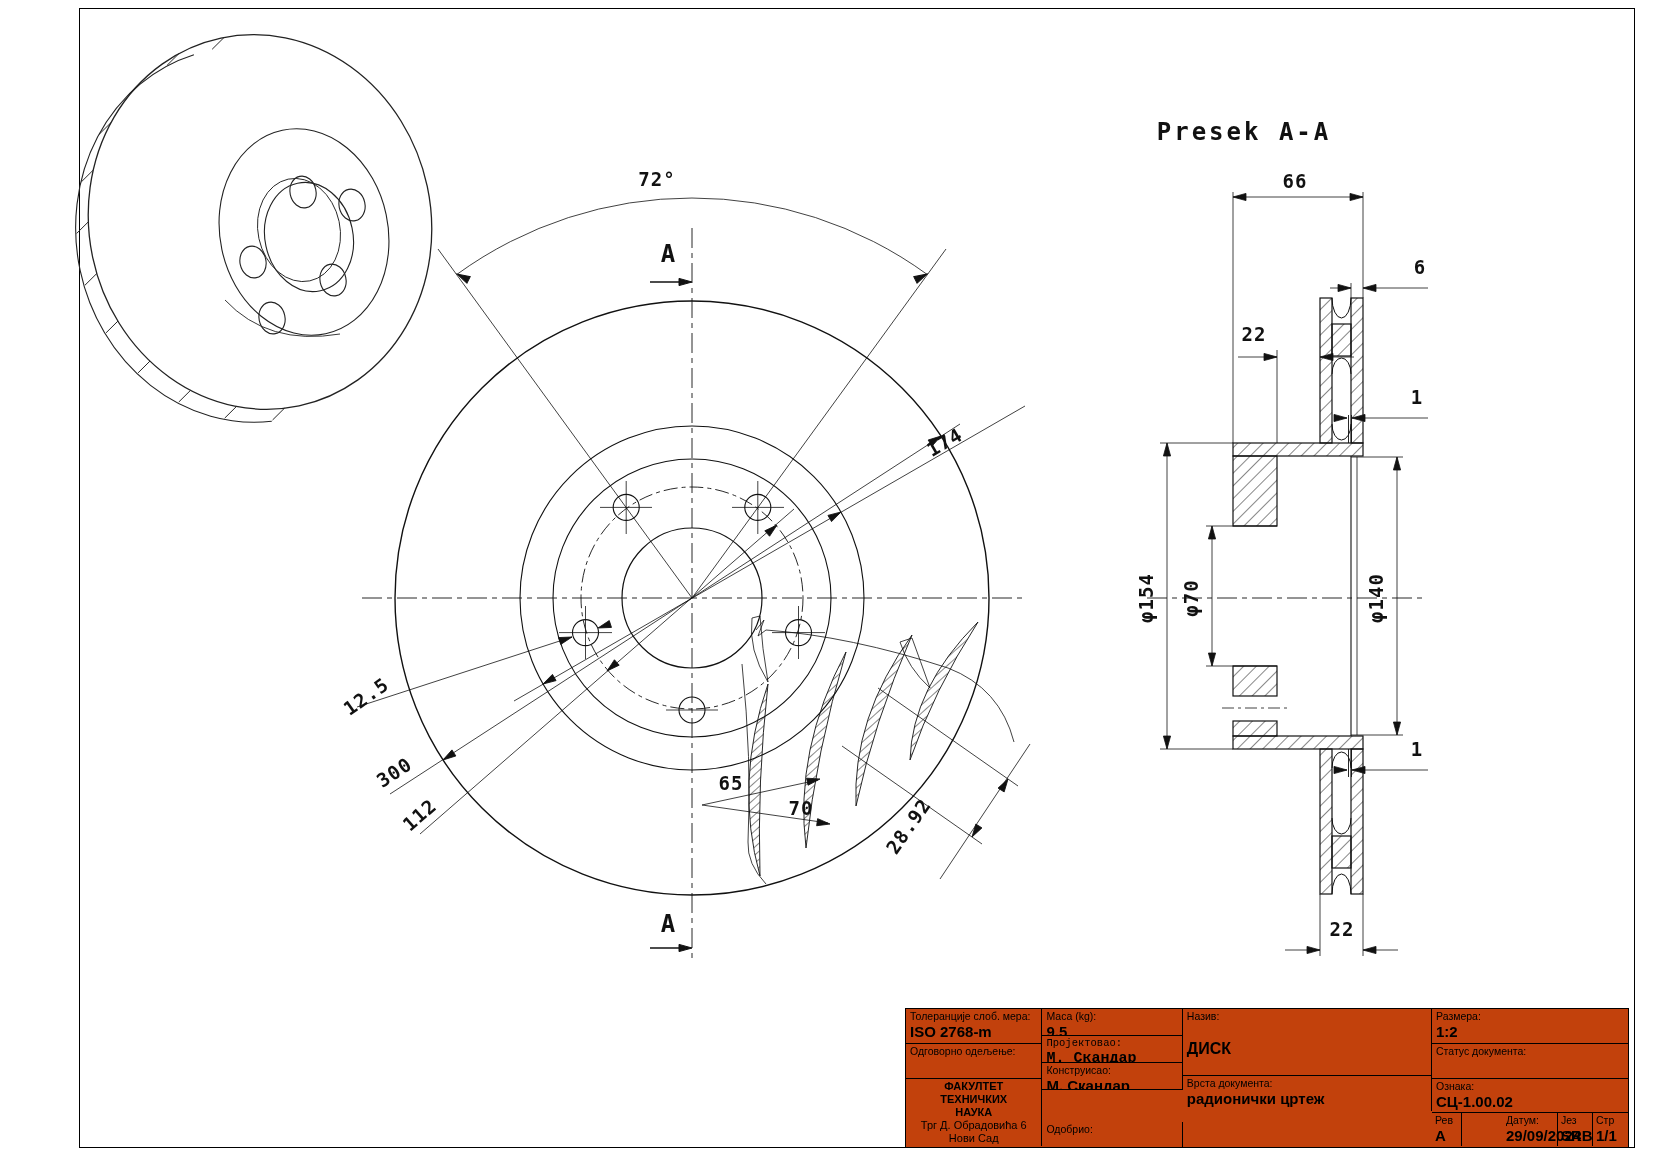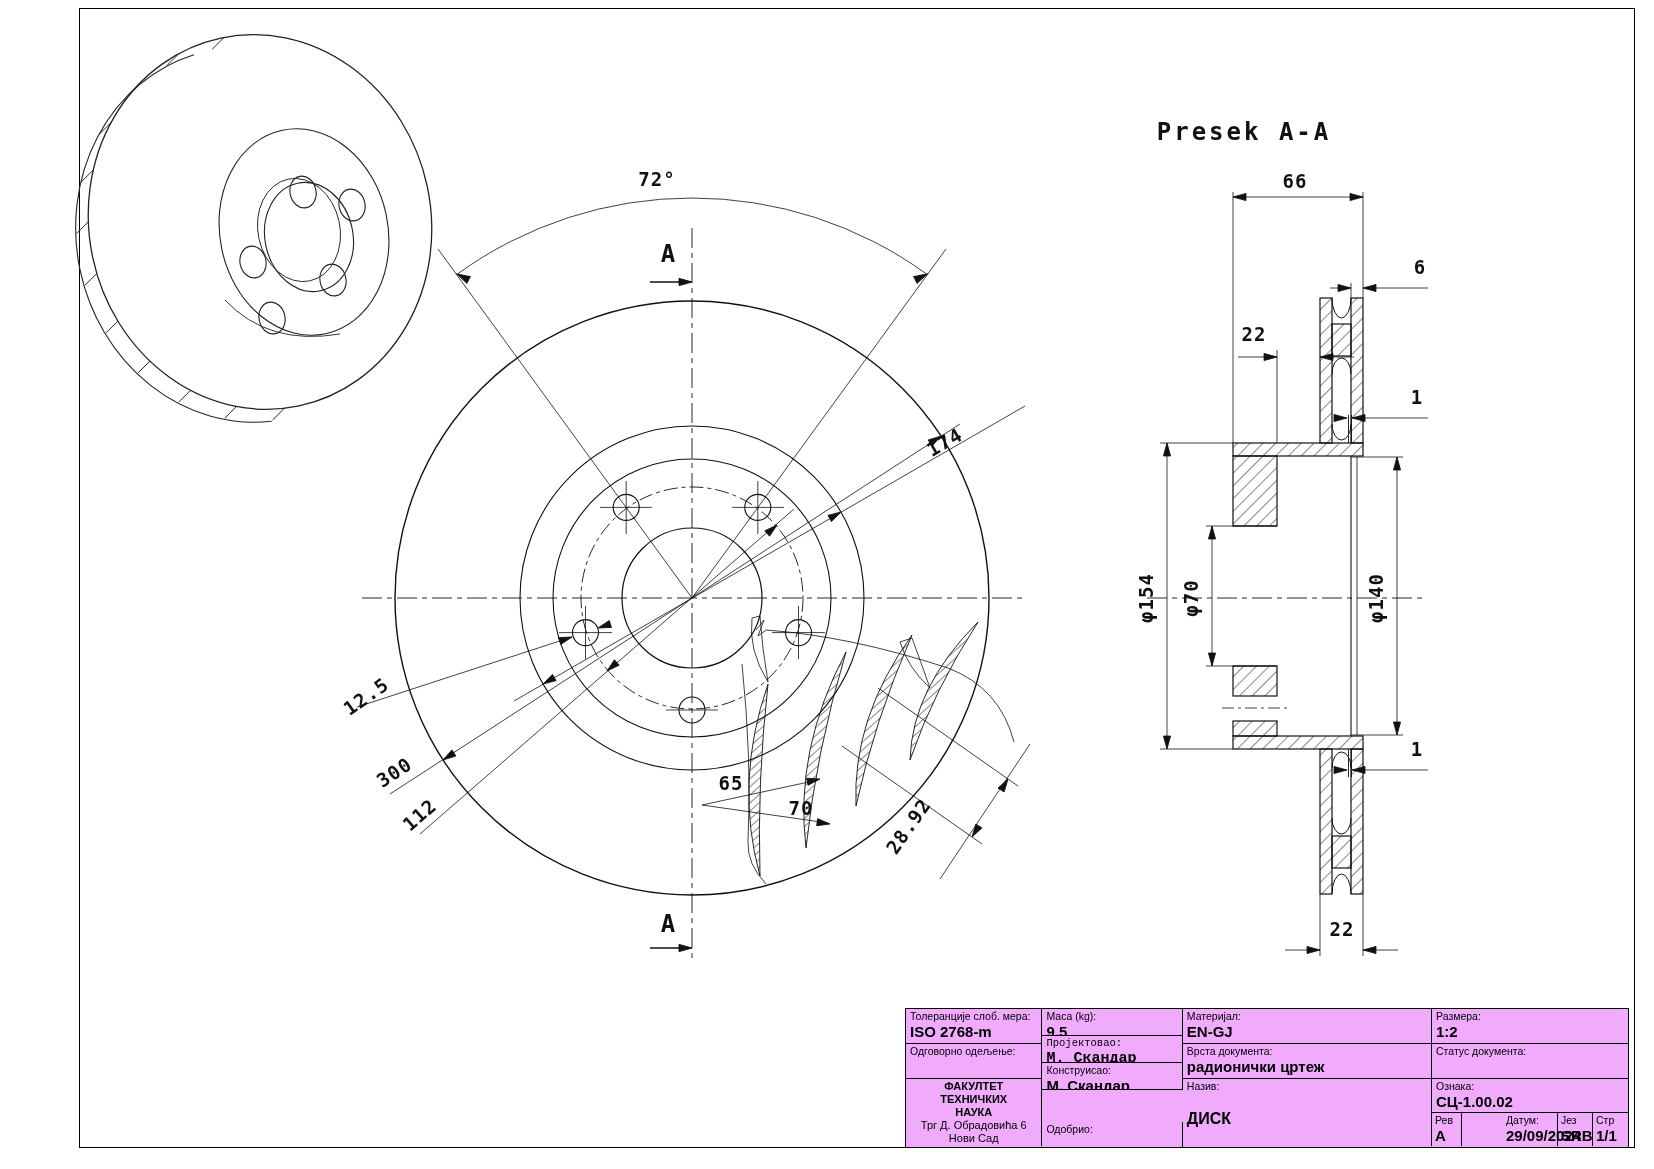--- a/index.html
+++ b/index.html
@@ -4,21 +4,21 @@
 <style>
   html,body{margin:0;padding:0;background:#e8e8e8;}
   #sheet{position:relative;width:1654px;height:1169px;background:#ffffff;font-family:"Liberation Sans",sans-serif;overflow:hidden;}
   #frame{position:absolute;left:79px;top:8px;width:1556px;height:1140px;border:1.6px solid #000;box-sizing:border-box;}
   svg{position:absolute;left:0;top:0;}
   svg text{fill:#111;font-family:"DejaVu Sans Mono","Liberation Mono",monospace;font-weight:bold;}
   .dimtxt{font-size:19px;letter-spacing:1px;}
   .sectxt{font-size:24px;letter-spacing:3px;}
   .atxt{font-size:24px;}
   
-  #tb{position:absolute;left:905px;top:1008px;width:724px;height:140px;border:1.6px solid #000;box-sizing:border-box;display:flex;flex-direction:row;font-size:10.5px;color:#000;background:#f0abfc;}
+  #tb{position:absolute;left:905px;top:1008px;width:724px;height:140px;border:1.6px solid #000;box-sizing:border-box;display:flex;flex-direction:row;font-size:10.5px;color:#000;background:#c2410c;}
   .tb-col{display:flex;flex-direction:column;box-sizing:border-box;}
   .tb-cell{box-sizing:border-box;border-right:1.4px solid #000;border-bottom:1.4px solid #000;padding:2px 4px;position:relative;overflow:hidden;}
   .tb-cell:last-child{border-bottom:none;}
   .tb-label{font-size:10.5px;line-height:11px;}
   .tb-value{font-size:15px;font-weight:bold;margin-top:1px;}
   .tb-org{display:flex;align-items:center;justify-content:center;text-align:center;font-size:11px;font-weight:bold;line-height:13px;}
   .tb-mini{display:flex;flex-direction:row;padding:0;}
   .tb-mini>div{border-right:1.4px solid #000;box-sizing:border-box;padding:2px 3px;display:flex;flex-direction:column;justify-content:space-between;}
   .tb-mini>div:last-child{border-right:none;}
   .tb-mini .tb-value{margin-top:0;}
@@ -308,31 +308,27 @@
       <div class="tb-cell" style="height:34px;">
         <div class="tb-label">Конструисао:</div>
         <div class="tb-value">М. Скандар</div>
       </div>
       <div class="tb-cell" style="height:33px;margin-top:32px;">
         <div class="tb-label">Одобрио:</div>
       </div>
     </div>
 
     <div class="tb-col" style="width:252px;">
-      <div class="tb-cell" style="height:35px;">
-        <div class="tb-label">Материјал:</div>
-        <div class="tb-value">EN-GJ</div>
+      <div class="tb-cell" style="height:67px;">
+        <div class="tb-label">Назив:</div>
+        <div class="tb-value" style="margin-top:18px;font-size:16px;">ДИСК</div>
       </div>
       <div class="tb-cell" style="height:35px;">
         <div class="tb-label">Врста документа:</div>
         <div class="tb-value">радионички цртеж</div>
-      </div>
-      <div class="tb-cell" style="height:67px;">
-        <div class="tb-label">Назив:</div>
-        <div class="tb-value" style="margin-top:18px;font-size:16px;">ДИСК</div>
       </div>
     </div>
 
     <div class="tb-col" style="width:198px;">
       <div class="tb-cell" style="height:35px;border-right:none;">
         <div class="tb-label">Размера:</div>
         <div class="tb-value">1:2</div>
       </div>
       <div class="tb-cell" style="height:35px;border-right:none;">
         <div class="tb-label">Статус документа:</div>

